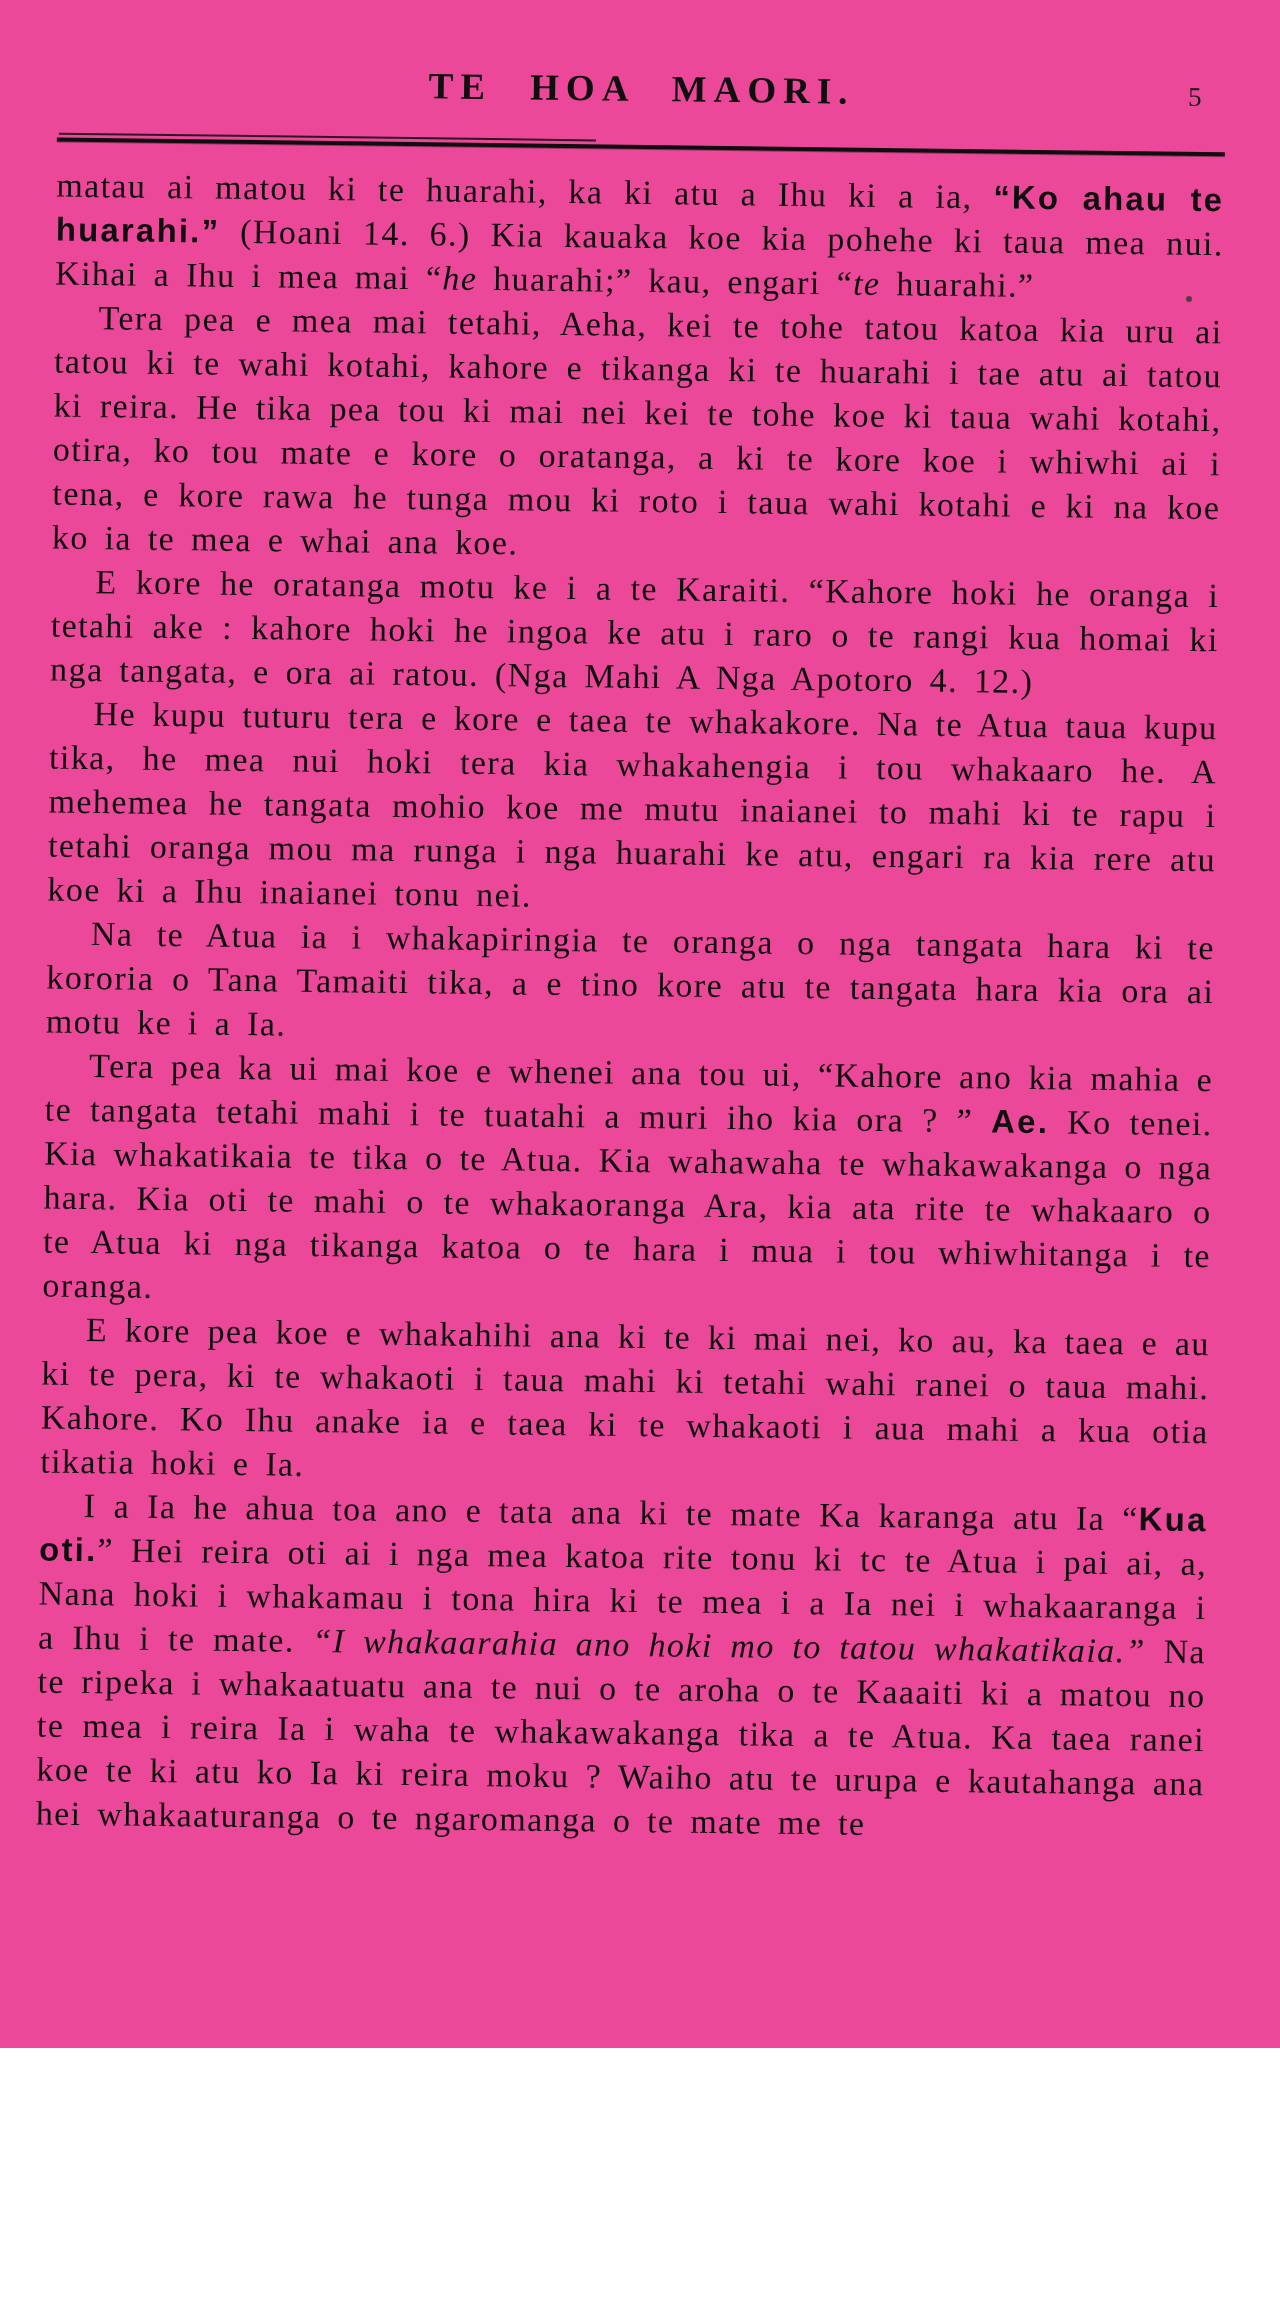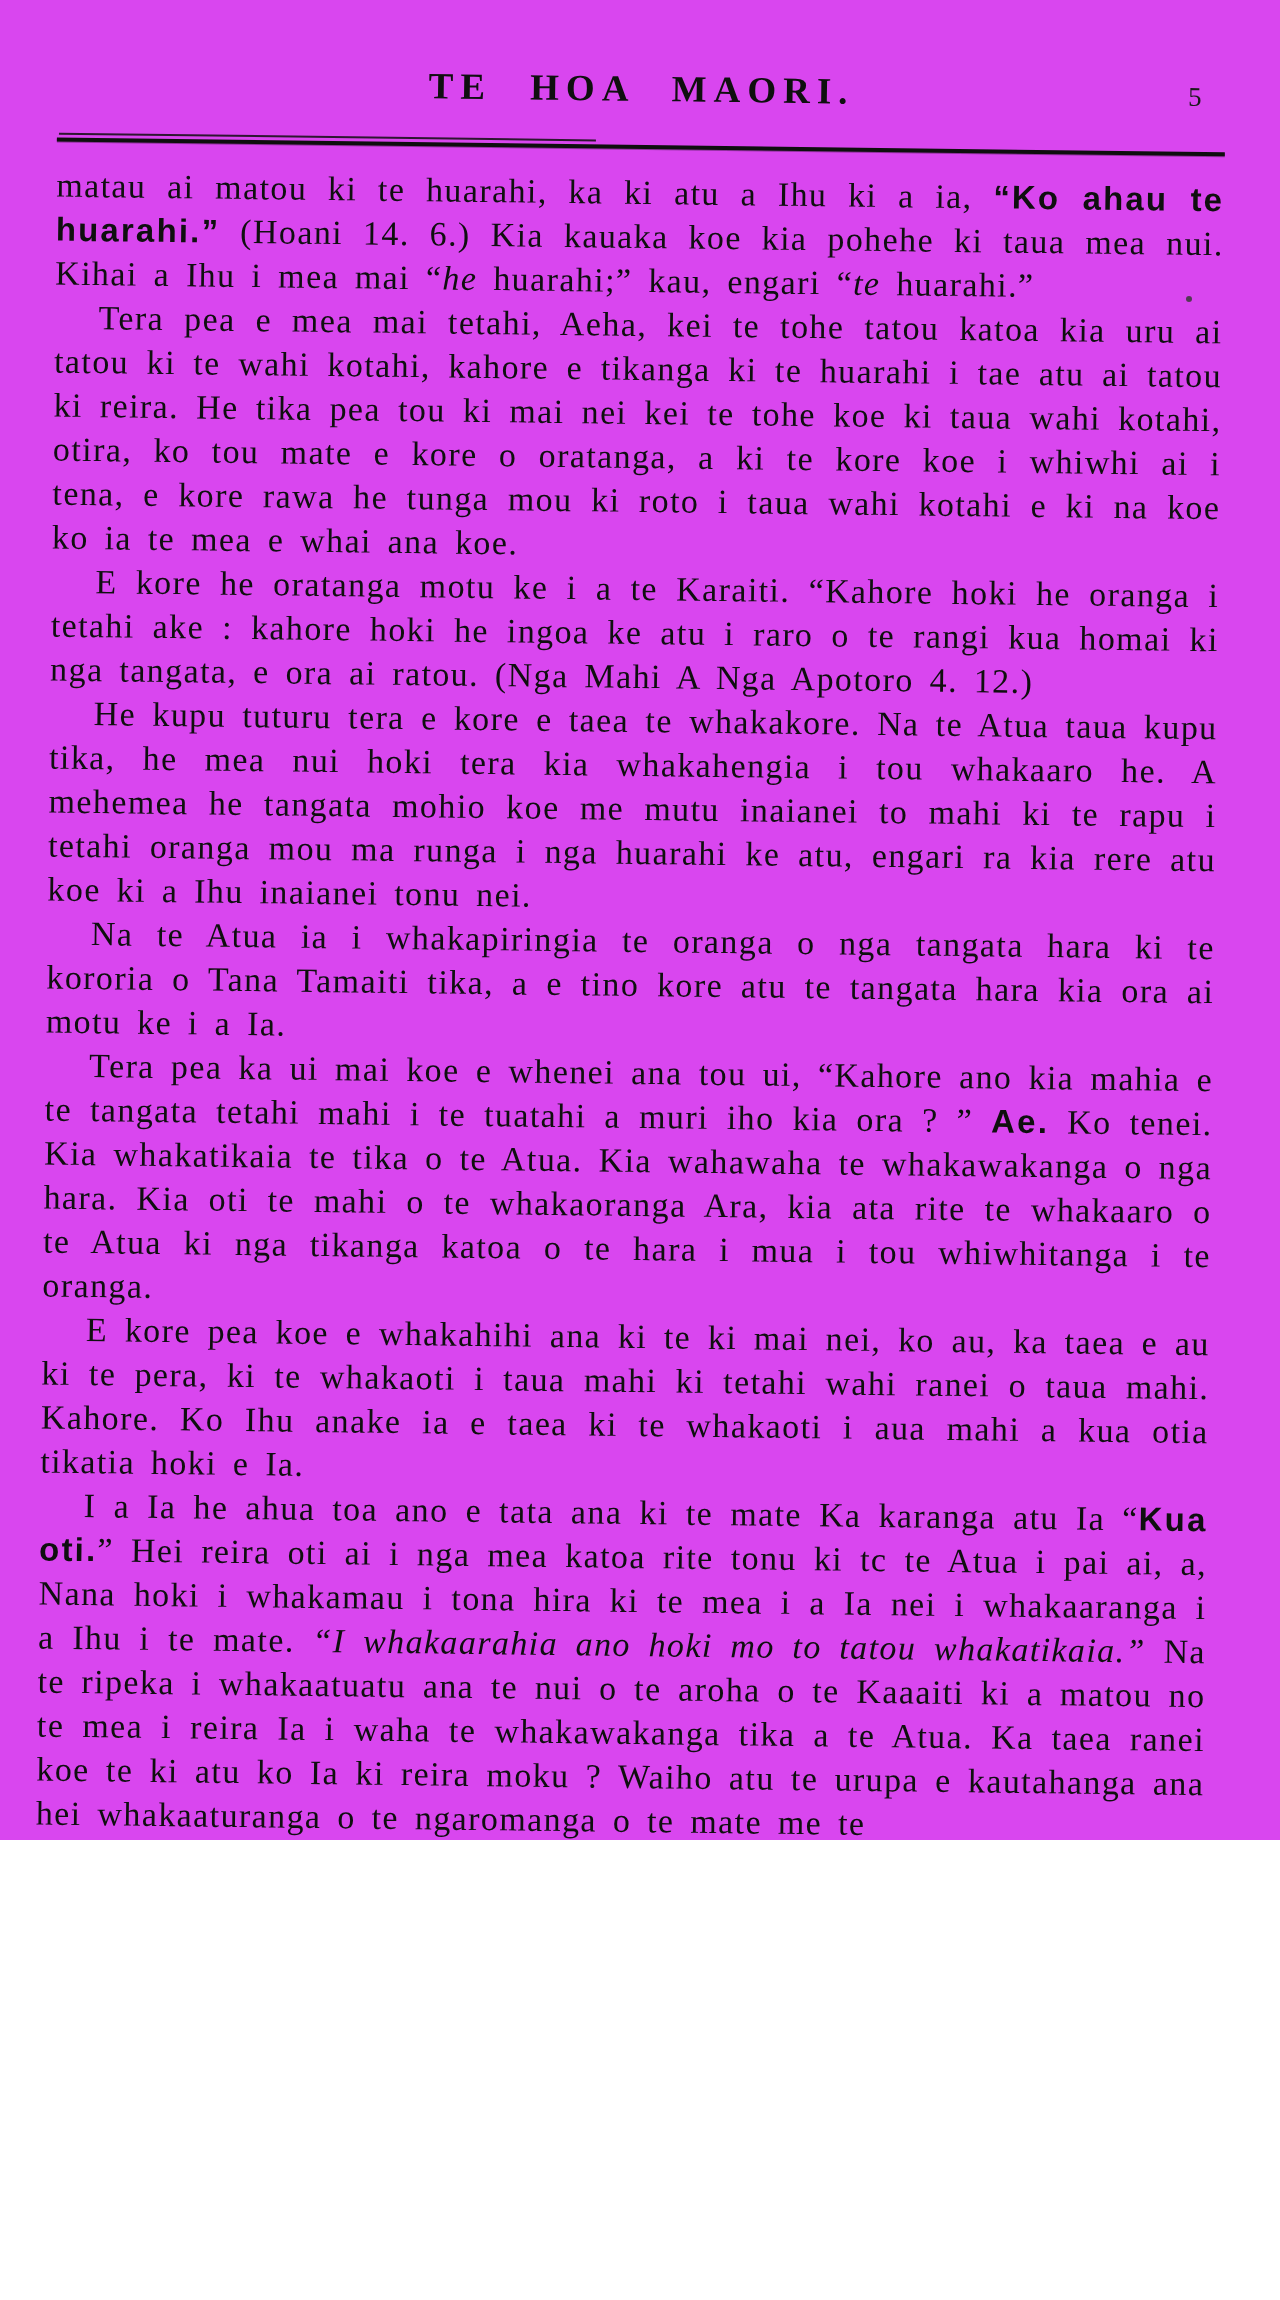--- a/index.html
+++ b/index.html
@@ -1,20 +1,20 @@
 <!DOCTYPE html>
 <html><head>
 <meta charset="utf-8">
 <style>
   html, body { margin: 0; padding: 0; background: #ffffff; }
   .page {
     position: relative;
     width: 1280px;
-    height: 1840px;
-    background: #d946ef;
+    height: 2048px;
+    background: #ec4899;
     overflow: hidden;
     color: #101010;
     font-family: "Liberation Serif", "DejaVu Serif", serif;
   }
   .content {
     position: absolute;
     left: 58px;
     top: 52px;
     width: 1168px;
     transform: rotate(0.72deg);

